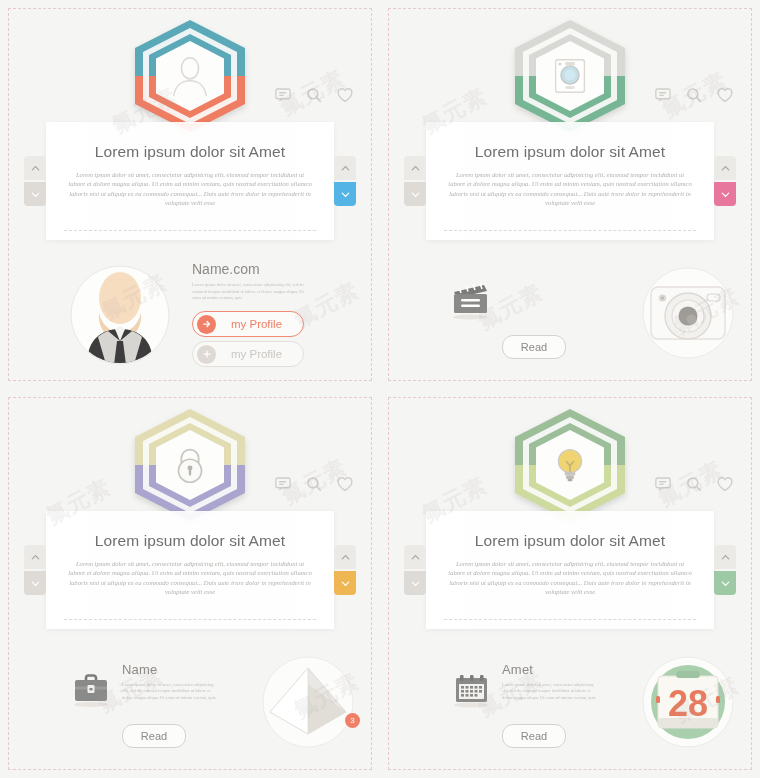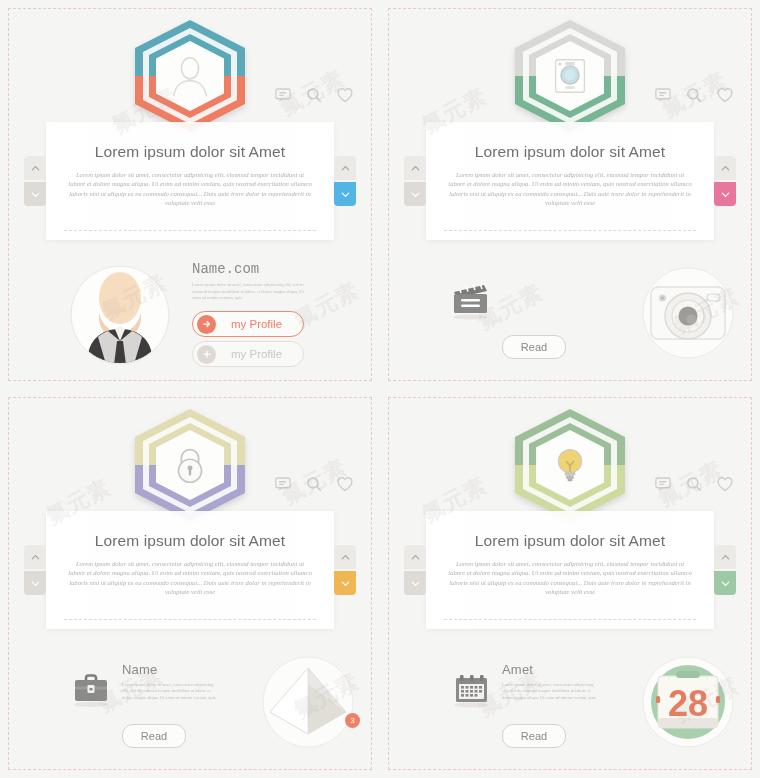--- a/index.html
+++ b/index.html
@@ -174,21 +174,21 @@
   
   .profile{
     position:absolute;
     left:22px;right:14px;bottom:18px;height:110px;
   }
   .avatar{
     position:absolute;left:48px;top:4px;width:100px;height:100px;
   }
   .avatar svg{width:100px;height:100px;display:block;}
   .profile-text{position:absolute;left:170px;top:0px;width:120px;}
-  .profile-title{margin:0;font-size:14px;font-weight:400;color:#8d8a86;font-family:Liberation Mono, monospace;}
+  .profile-title{margin:0;font-size:14px;font-weight:400;color:#8d8a86;}
   .profile-desc{
     margin:5px 0 0 0;font-size:4.4px;line-height:6.6px;color:#c2bfbb;
     font-family:"Liberation Serif", serif;
   }
   .pill{
     position:absolute;left:170px;
     width:112px;height:26px;
     border-radius:13px;
     display:flex;align-items:center;
     box-sizing:border-box;

